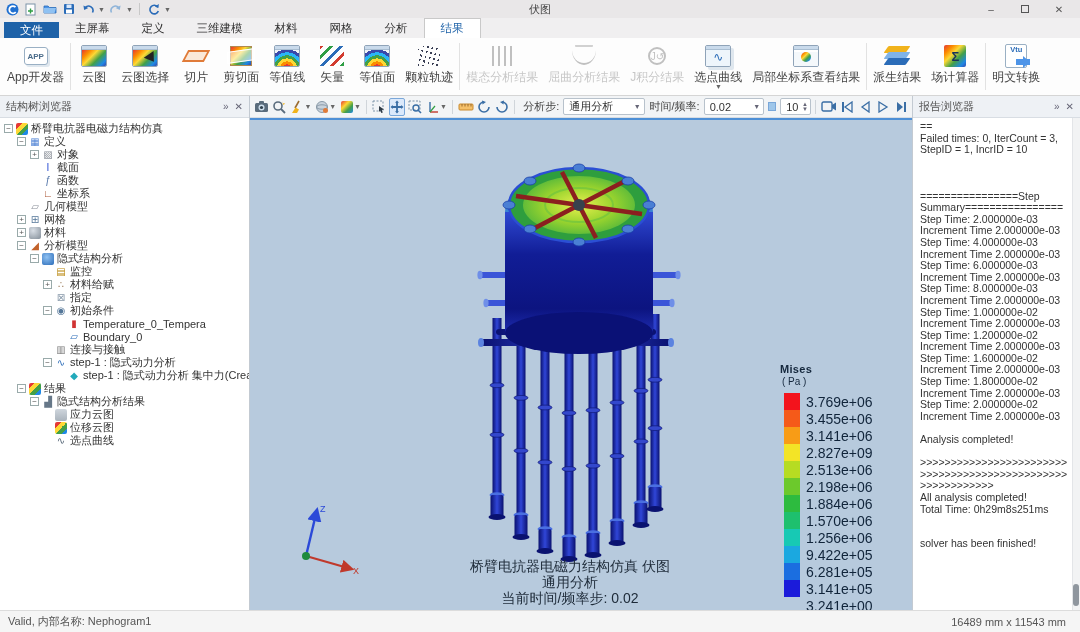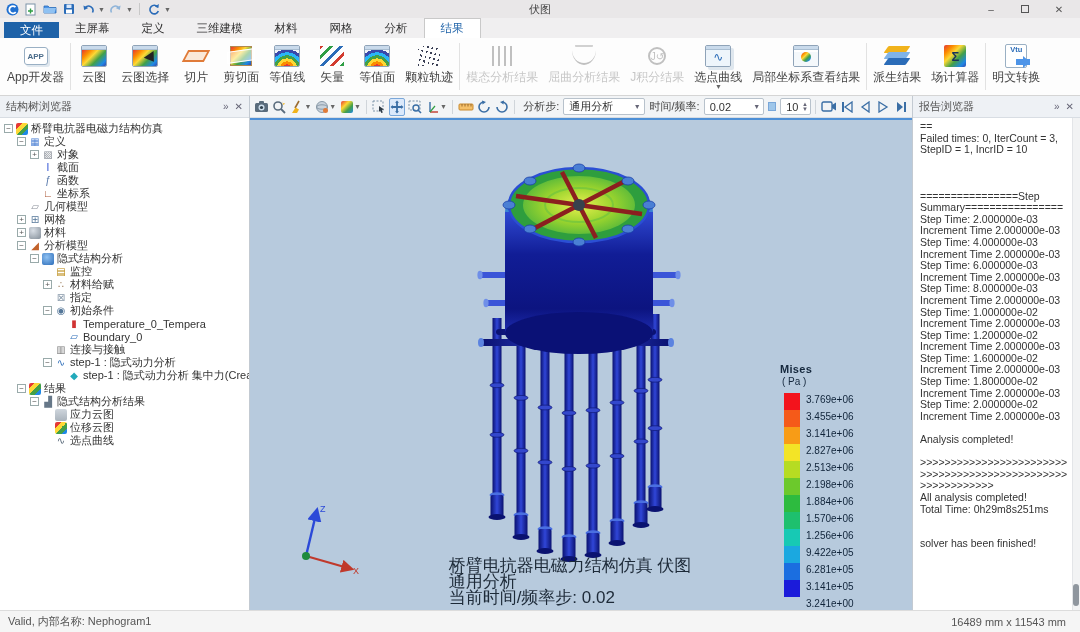--- a/index.html
+++ b/index.html
@@ -90,22 +90,22 @@
   .vt-spin { height:17px; width:34px; background:#fff; border:1px solid #b8c2cc; border-radius:2px; display:inline-flex; align-items:center; padding:0 2px 0 5px; font-size:11px; }
   .vt-spin .ud { margin-left:auto; display:flex; flex-direction:column; font-size:6px; color:#667; line-height:5px; }
   .vt-dock { margin-left:auto; }
 
   .viewport { flex:1; position:relative; background:#b7cadd; border-top:2px solid #4d8fd6; overflow:hidden; }
   .legend { position:absolute; left:530px; top:243px; }
   .legend-title { font-size:11px; color:#14273c; font-weight:bold; letter-spacing:.3px; }
   .legend-unit { font-size:10px; color:#14273c; margin:1px 0 6px 2px; }
   .legend-body { position:relative; }
   .lband { position:absolute; left:4px; width:16px; height:17px; }
-  .llabel { position:absolute; left:26px; font-size:10px; color:#10243a; white-space:nowrap; }
-  .vp-caption { position:absolute; left:320px; top:438px; transform:translateX(-50%); font-size:17px; color:#1d2a38; line-height:16px; white-space:nowrap; }
+  .llabel { position:absolute; left:26px; font-size:14px; color:#10243a; white-space:nowrap; }
+  .vp-caption { position:absolute; left:320px; top:438px; transform:translateX(-50%); text-align:center; font-size:14px; color:#1d2a38; line-height:16px; white-space:nowrap; }
   .triad { position:absolute; left:28px; top:378px; }
   .triad text { font-size:9px; }
 
   .right-panel { width:168px; border-left:1px solid #c3cad2; background:#fff; display:flex; flex-direction:column; }
   .report-wrap { position:relative; flex:1; min-height:0; }
   .report { position:absolute; inset:0 8px 0 0; padding:3px 4px 3px 7px; overflow:hidden; font-size:10.5px; line-height:11.6px; color:#333; word-break:break-word; }
   .rline { min-height:11.6px; }
   .rscroll { position:absolute; right:0; top:0; bottom:0; width:8px; background:#f2f3f4; border-left:1px solid #e3e5e8; }
   .rthumb { position:absolute; right:1px; bottom:4px; width:6px; height:22px; background:#8f969e; border-radius:3px; }
 
@@ -732,21 +732,21 @@
               <div class="lband" style="top: 85px; background: rgb(108, 201, 44);"></div>
               <div class="lband" style="top: 102px; background: rgb(45, 187, 63);"></div>
               <div class="lband" style="top: 119px; background: rgb(30, 192, 110);"></div>
               <div class="lband" style="top: 136px; background: rgb(23, 201, 180);"></div>
               <div class="lband" style="top: 153px; background: rgb(27, 168, 224);"></div>
               <div class="lband" style="top: 170px; background: rgb(27, 110, 224);"></div>
               <div class="lband" style="top: 187px; background: rgb(27, 27, 218);"></div>
               <div class="llabel" style="top: 1px;">3.769e+06</div>
               <div class="llabel" style="top: 18px;">3.455e+06</div>
               <div class="llabel" style="top: 35px;">3.141e+06</div>
-              <div class="llabel" style="top: 52px;">2.827e+06</div>
+              <div class="llabel" style="top: 52px;">2.827e+09</div>
               <div class="llabel" style="top: 69px;">2.513e+06</div>
               <div class="llabel" style="top: 86px;">2.198e+06</div>
               <div class="llabel" style="top: 103px;">1.884e+06</div>
               <div class="llabel" style="top: 120px;">1.570e+06</div>
               <div class="llabel" style="top: 137px;">1.256e+06</div>
               <div class="llabel" style="top: 154px;">9.422e+05</div>
               <div class="llabel" style="top: 171px;">6.281e+05</div>
               <div class="llabel" style="top: 188px;">3.141e+05</div>
               <div class="llabel" style="top: 205px;">3.241e+00</div>
             </div>

